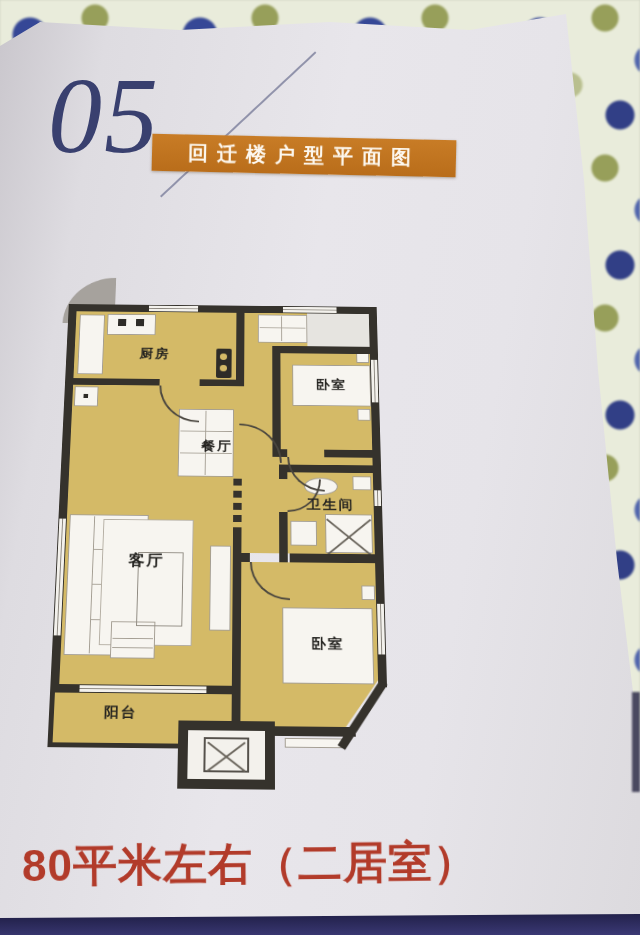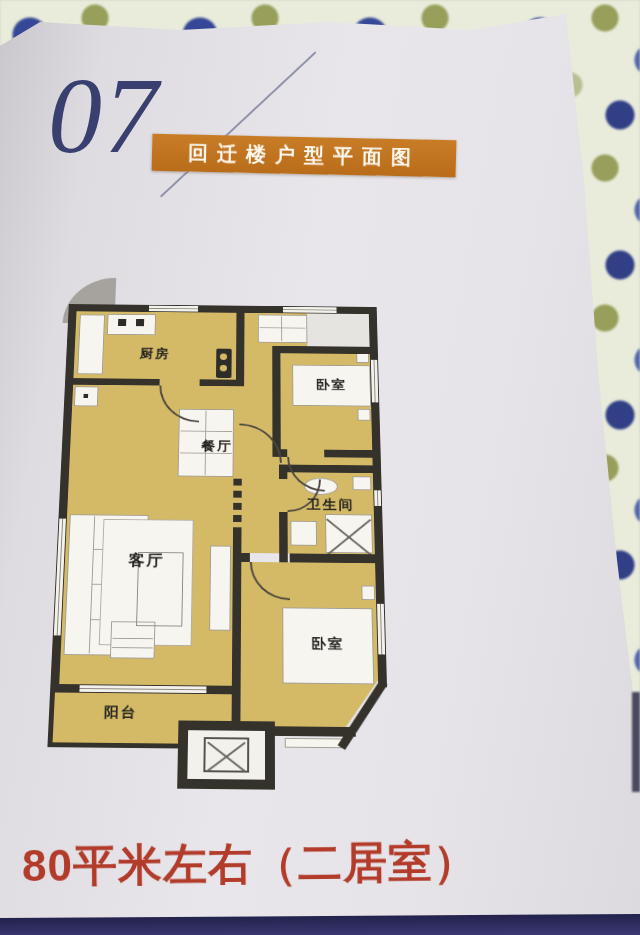--- a/index.html
+++ b/index.html
@@ -50,21 +50,21 @@
   .dark{background:#2e2c28;z-index:3;}
   .xline{position:absolute;background:#6b665c;z-index:5;}
 </style>
 </head>
 <body>
 
 <div class="abs fabric"></div>
 
 <div class="abs page">
 
-  <div class="abs section-number">07</div>
+  <div class="abs section-number">05</div>
   <div class="abs slash"></div>
 
   <div class="abs banner">
     <span>回迁楼户型平面图</span>
   </div>
 
   <div class="abs floorplan">
 
     <div class="abs disc"></div>
 

